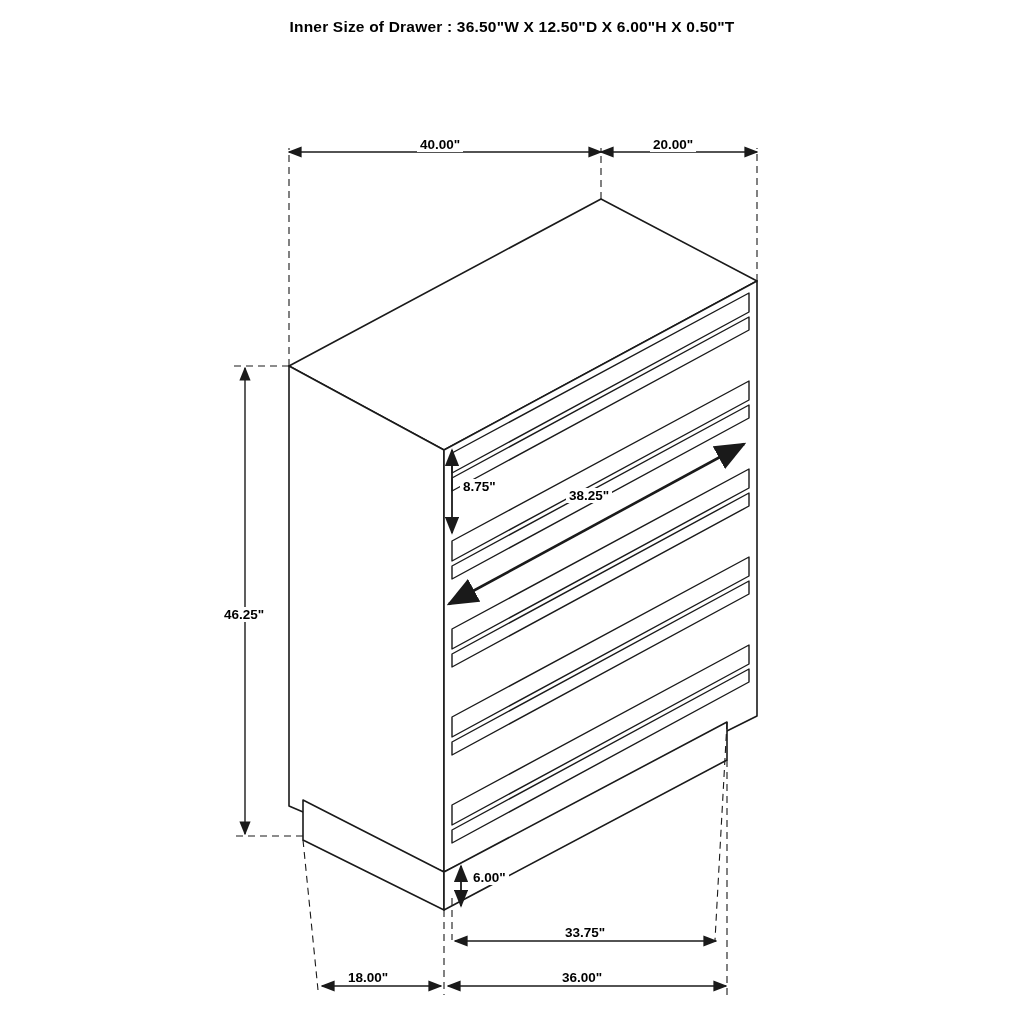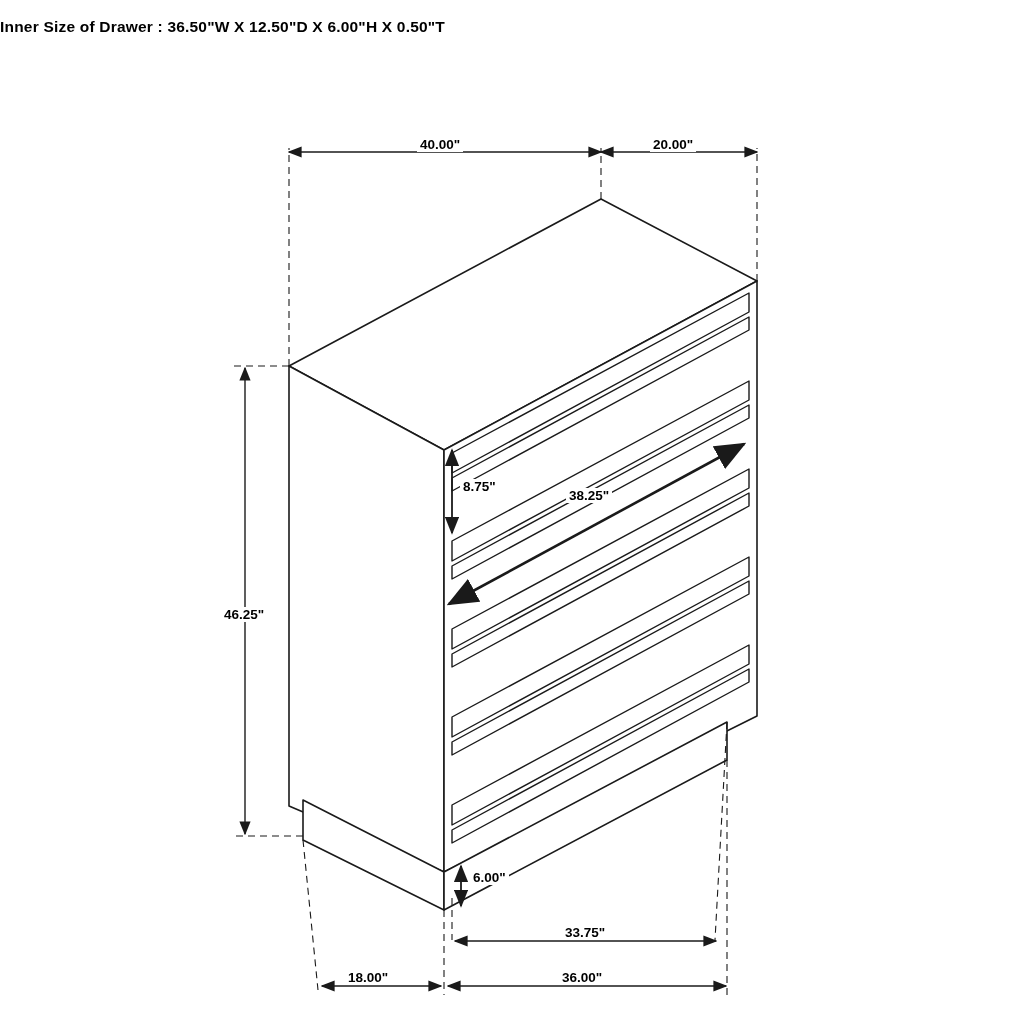--- a/index.html
+++ b/index.html
@@ -20,20 +20,21 @@
     left: 0;
     top: 0;
     width: 1024px;
     height: 1024px;
   }
   .title {
     position: absolute;
     top: 18px;
     left: 0;
     width: 1024px;
+    text-align: center;
     font-size: 15.5px;
     font-weight: bold;
     letter-spacing: 0.2px;
   }
   svg.drawing {
     position: absolute;
     left: 0;
     top: 0;
     width: 1024px;
     height: 1024px;

